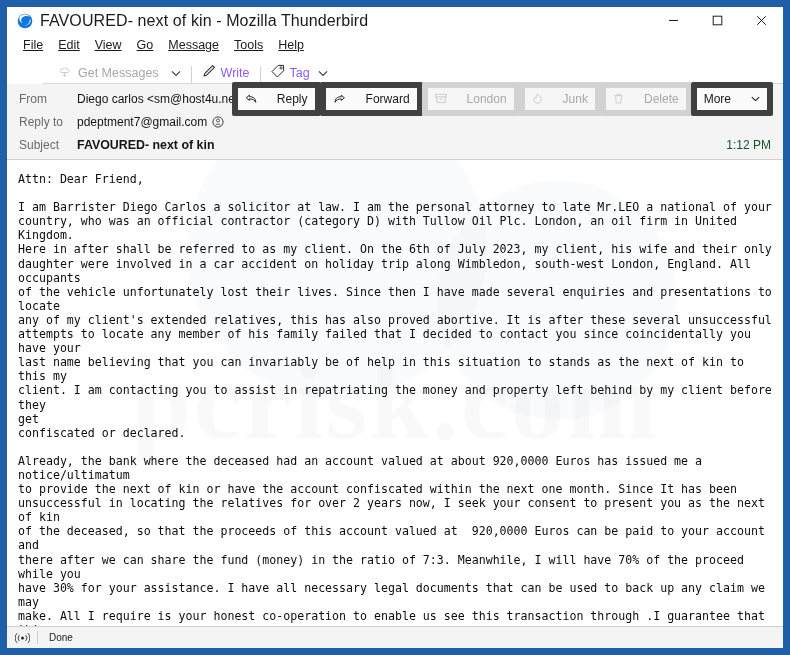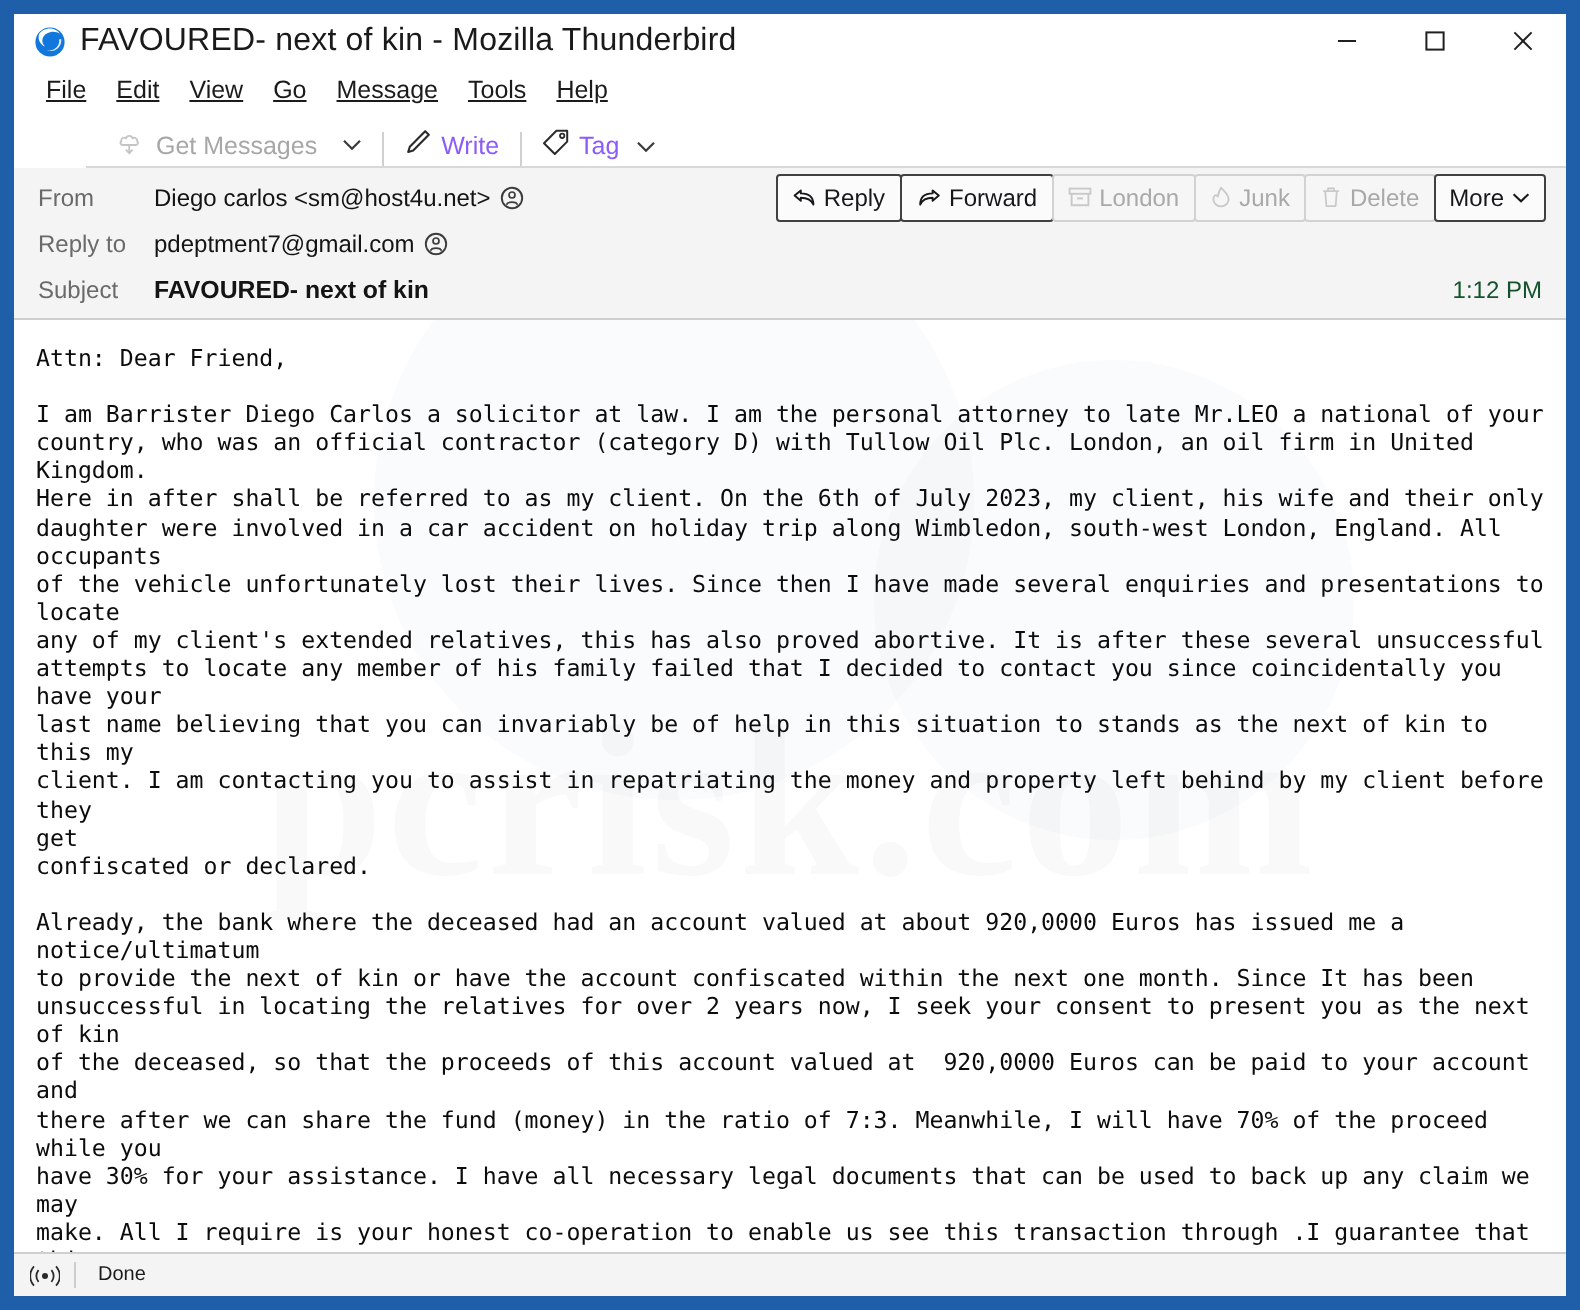--- a/index.html
+++ b/index.html
@@ -169,25 +169,25 @@
     position: absolute;
     right: 10px;
     top: 50%;
     transform: translateY(-50%);
     display: flex;
     align-items: stretch;
   }
   .abtn {
     display: flex;
     align-items: center;
-    gap: 4px;
+    gap: 20px;
     font-size: 12px;
     color: #18181b;
     background: #fbfbfb;
-    border: 1px solid #404040;
+    border: 6px solid #404040;
     border-radius: 2px;
     padding: 2px 7px;
     margin-left: -1px;
     height: 18px;
     white-space: nowrap;
   }
   .abtn:first-child { margin-left: 0; }
   .abtn.disabled { color: #a9a9a9; border-color: #d2d2d2; background: #f6f6f6; }
   .abtn.disabled svg { opacity: 0.4; }
   .abtn svg { display: block; }

